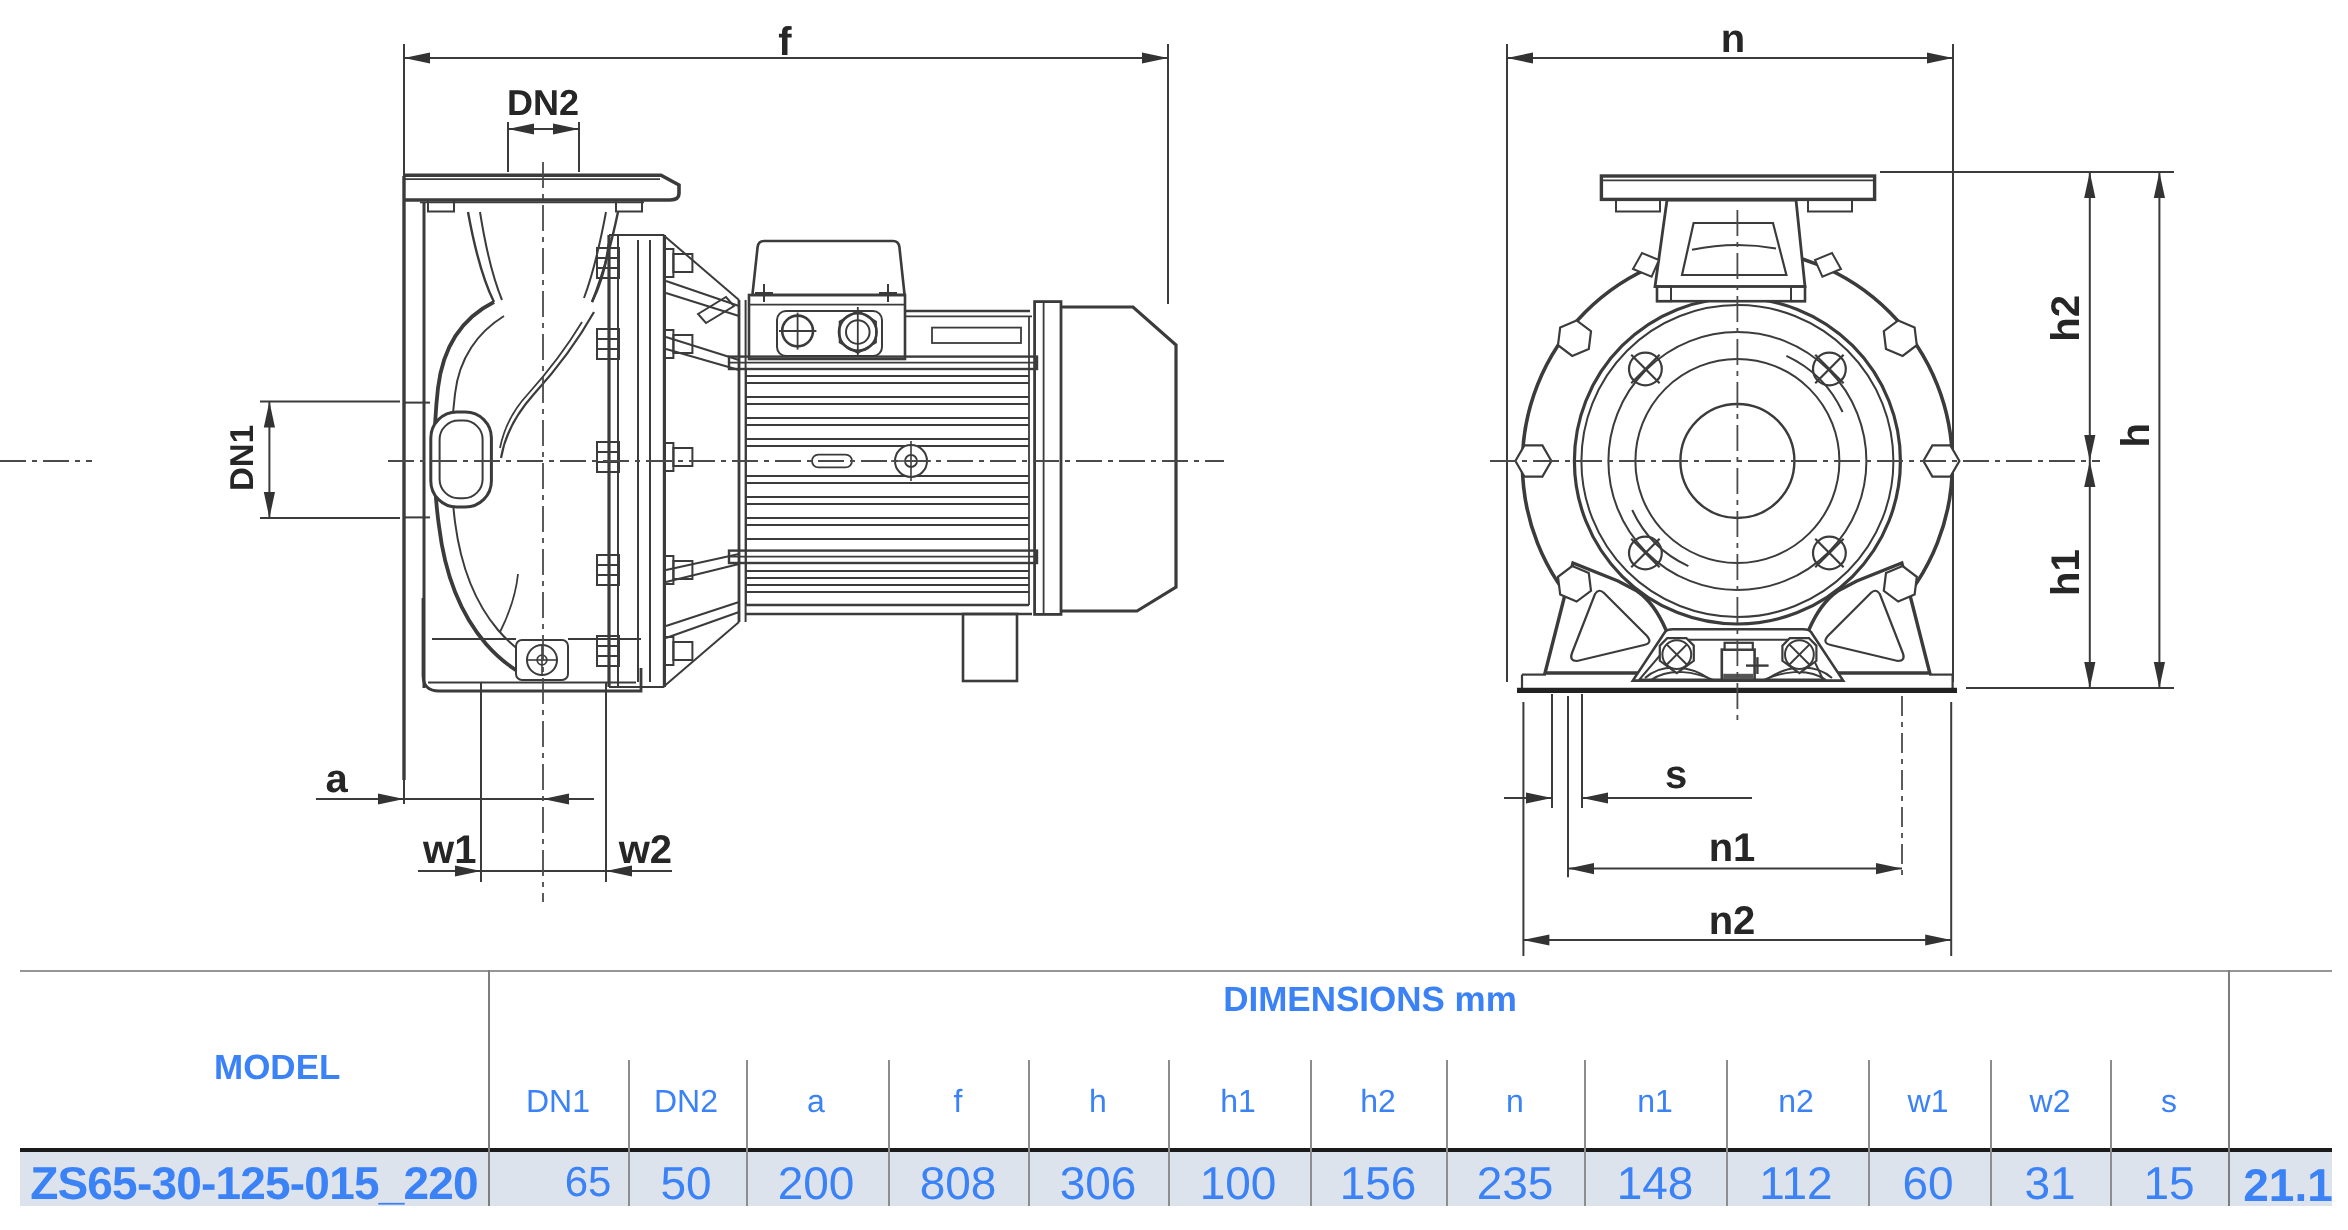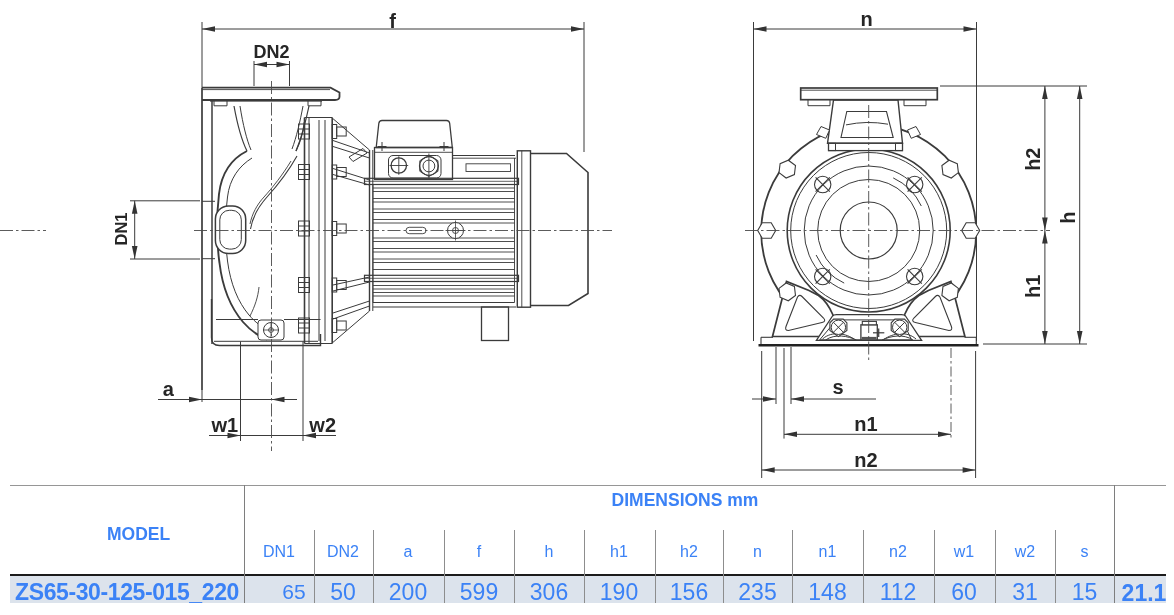--- a/index.html
+++ b/index.html
@@ -368,23 +368,23 @@
 <div class="tx" style="left:757.5px;top:551.5px;font-size:16px;">n</div>
 <div class="tx" style="left:827.5px;top:551.5px;font-size:16px;">n1</div>
 <div class="tx" style="left:898px;top:551.5px;font-size:16px;">n2</div>
 <div class="tx" style="left:964px;top:551.5px;font-size:16px;">w1</div>
 <div class="tx" style="left:1025px;top:551.5px;font-size:16px;">w2</div>
 <div class="tx" style="left:1084.5px;top:551.5px;font-size:16px;">s</div>
 <div class="tx" style="left:127px;top:591.5px;font-weight:bold;font-size:23px;letter-spacing:-0.4px;">ZS65-30-125-015_220</div>
 <div class="tx" style="left:279px;top:591.5px;font-size:21px;margin-left:15px;">65</div>
 <div class="tx" style="left:343px;top:591.5px;font-size:23px;">50</div>
 <div class="tx" style="left:408px;top:591.5px;font-size:23px;">200</div>
-<div class="tx" style="left:479px;top:591.5px;font-size:23px;">599</div>
+<div class="tx" style="left:479px;top:591.5px;font-size:23px;">808</div>
 <div class="tx" style="left:549px;top:591.5px;font-size:23px;">306</div>
-<div class="tx" style="left:619px;top:591.5px;font-size:23px;">190</div>
+<div class="tx" style="left:619px;top:591.5px;font-size:23px;">100</div>
 <div class="tx" style="left:689px;top:591.5px;font-size:23px;">156</div>
 <div class="tx" style="left:757.5px;top:591.5px;font-size:23px;">235</div>
 <div class="tx" style="left:827.5px;top:591.5px;font-size:23px;">148</div>
 <div class="tx" style="left:898px;top:591.5px;font-size:23px;">112</div>
 <div class="tx" style="left:964px;top:591.5px;font-size:23px;">60</div>
 <div class="tx" style="left:1025px;top:591.5px;font-size:23px;">31</div>
 <div class="tx" style="left:1084.5px;top:591.5px;font-size:23px;">15</div>
 <div class="tx" style="left:1144px;top:593px;font-weight:bold;font-size:23px;">21.1</div>
 
 </body></html>

